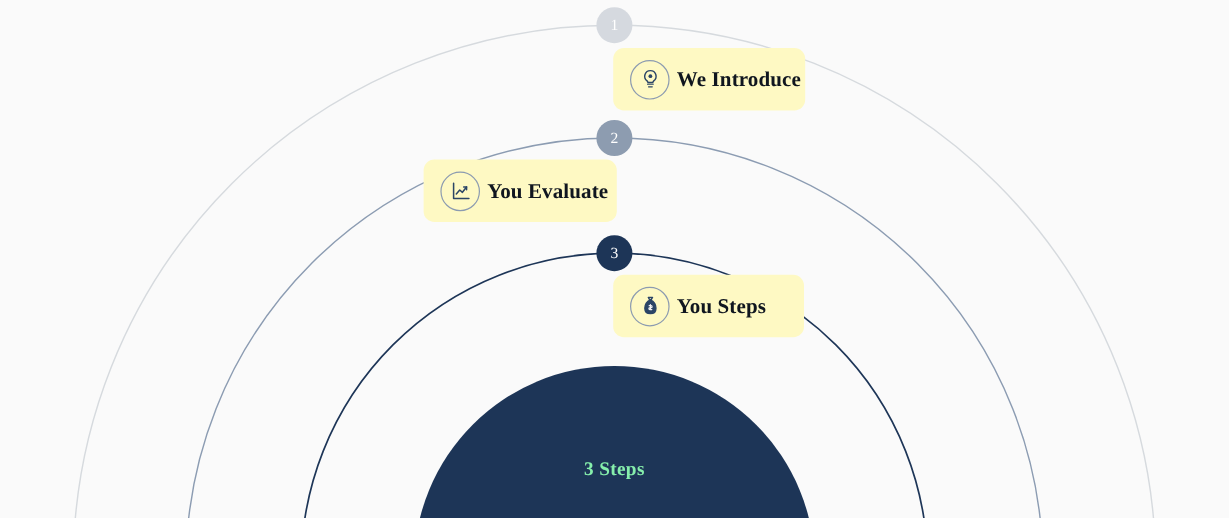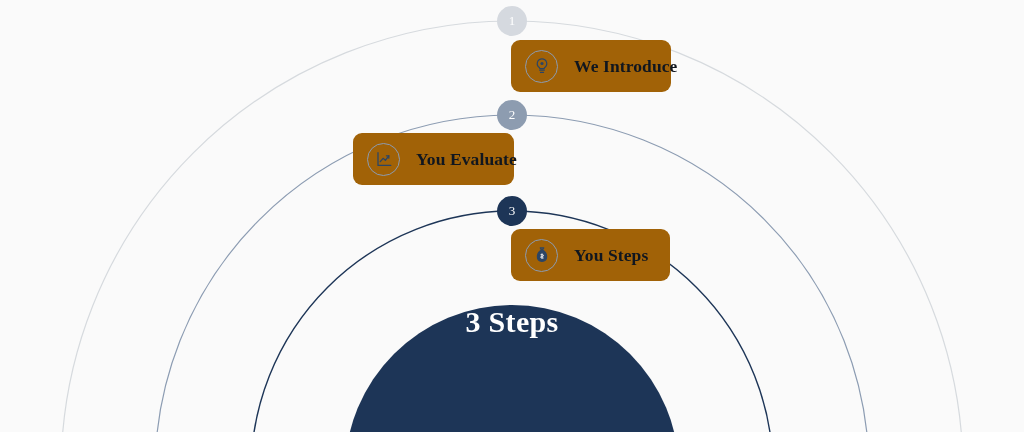--- a/index.html
+++ b/index.html
@@ -25,26 +25,26 @@
     position: absolute;
     left: 0;
     top: 0;
     width: 1024px;
     height: 432px;
   }
   .card {
     position: absolute;
     display: flex;
     align-items: center;
-    background: #a16207;
+    background: #fef9c3;
     border-radius: 9px;
     box-sizing: border-box;
     padding: 0 18px 0 14px;
     height: 52px;
-    gap: 16px;
+    gap: 6px;
   }
   .card-icon {
     width: 31px;
     height: 31px;
     flex: 0 0 31px;
     border-radius: 50%;
     border: 1.2px solid #8c9bb0;
     display: flex;
     align-items: center;
     justify-content: center;
@@ -86,24 +86,25 @@
     top: 305px;
     width: 334px;
     height: 334px;
     border-radius: 50%;
     background: #1d3557;
     display: flex;
     align-items: flex-start;
     justify-content: center;
   }
   #center-label {
+    margin-top: 78px;
     font-family: "Liberation Serif", serif;
-    font-size: 30px;
+    font-size: 16px;
     font-weight: 700;
-    color: #ffffff;
+    color: #86efac;
     letter-spacing: 0.3px;
   }
 </style>
 </head>
 <body>
 
 <div id="stage">
 
   <svg id="rings" viewBox="0 0 1024 432" xmlns="http://www.w3.org/2000/svg">
 

